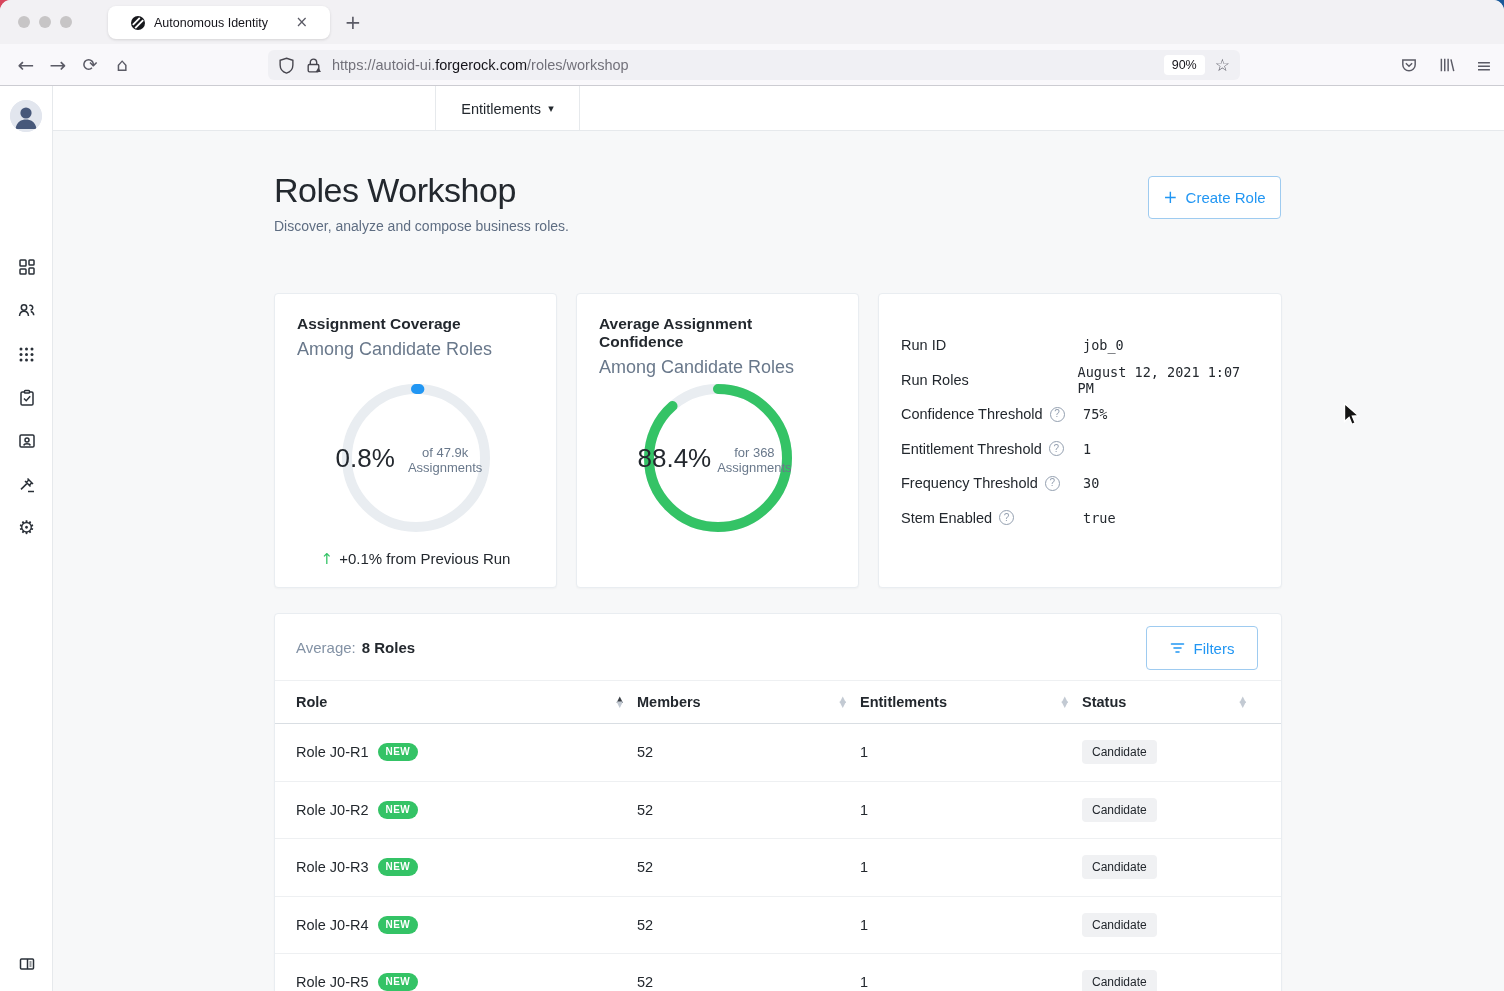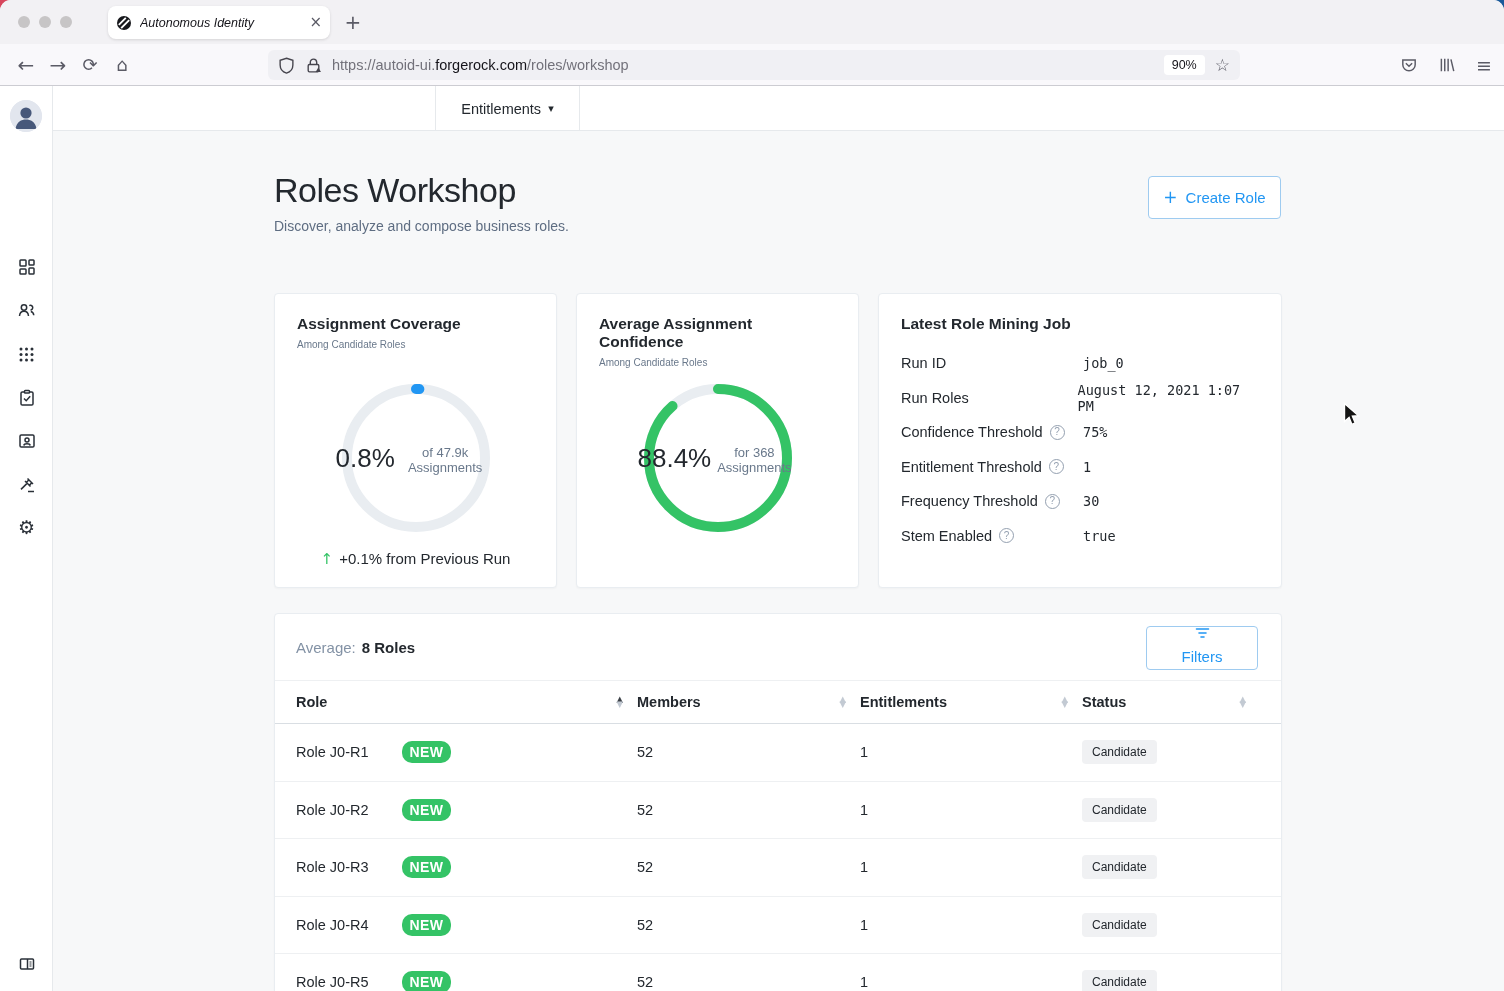--- a/index.html
+++ b/index.html
@@ -11,21 +11,21 @@
   .corner-tl { position:absolute; top:0; left:0; width:18px; height:18px; background:#d7465c; z-index:0; }
   .corner-tr { position:absolute; top:0; right:0; width:18px; height:18px; background:#19599a; z-index:0; }
 
   
   .chrome { position:absolute; top:0; left:0; width:1504px; height:86px; z-index:2;
             border-top-left-radius:11px; border-top-right-radius:11px; overflow:hidden; background:#f2f1f4; }
   .tabstrip { position:relative; height:44px; background:#f2f1f4; }
   .traffic { position:absolute; top:16px; left:18px; display:flex; gap:9px; }
   .traffic span { width:12px; height:12px; border-radius:50%; background:#c7c5c6; display:block; }
   .tab { position:absolute; left:108px; top:6px; width:222px; height:33px; background:#fff; border-radius:8px;
-         box-shadow:0 1px 3px rgba(0,0,0,0.12); display:flex; align-items:center; padding:0 8px; gap:8px;font-style:italic; }
+         box-shadow:0 1px 3px rgba(0,0,0,0.12); display:flex; align-items:center; padding:0 22px; gap:8px; }
   .tab-title { font-size:12.5px; color:#15141a; flex:1; white-space:nowrap; overflow:hidden; }
   .tab-close { color:#5b5b66; font-size:15px; line-height:1; cursor:default; }
   .newtab-btn { position:absolute; left:341px; top:11px; font-size:20px; color:#5b5b66; width:24px; height:24px;
                 text-align:center; line-height:23px; }
   .toolbar { position:relative; height:42px; background:#f9f8fb; border-bottom:1px solid #ccccd2;
              display:flex; align-items:center; }
   .nav-ico { color:#5b5b66; font-size:18px; width:32px; text-align:center; }
   .nav-ico.back { margin-left:10px; font-size:20px; }
   .nav-ico.fwd  { font-size:20px; }
   .urlbar { position:absolute; left:268px; top:6px; width:972px; height:30px; background:#f0f0f4; border-radius:6px;
@@ -67,21 +67,21 @@
                 border-radius:4px; color:#2196f3; font-size:15px; display:flex; align-items:center; justify-content:center; gap:8px; }
   .create-btn .plus { font-size:17px; line-height:1; }
 
   
   .cards { display:flex; gap:19px; margin-top:26px; }
   .card { background:#fff; border:1px solid #e9edf1; border-radius:4px; box-shadow:0 1px 2px rgba(0,0,0,0.03); }
   .card-1,.card-2 { width:283px; height:295px; }
   .card-3 { width:404px; height:295px; }
   .card { padding:21px 22px; position:relative; }
   .card-title { font-size:15.5px; font-weight:bold; color:#23282e; }
-  .card-sub { margin-top:6px; font-size:10px; color:#69788b; }
+  .card-sub { margin-top:6px; font-size:18px; color:#69788b; }
   .donut-wrap { position:absolute; left:50%; top:84px; transform:translateX(-50%); width:160px; height:160px; }
   .donut-center { position:absolute; left:0; top:0; width:160px; height:160px; display:flex; 
                   align-items:center; justify-content:center; text-align:center; }
   .donut-value { font-size:26px; color:#23282e; }
   .donut-caption { margin-top:3px; font-size:13px; color:#69788b; }
   .delta-row { position:absolute; left:0; top:256px; width:100%; text-align:center; font-size:15px; color:#23282e; }
   .delta-arrow { color:#34c366; margin-right:6px; font-size:15px; }
 
   .job-rows { margin-top:13px; }
   .job-row { display:flex; align-items:center; height:34.5px; }
@@ -90,32 +90,32 @@
                 display:inline-flex; align-items:center; justify-content:center; line-height:1; }
   .job-value { font-family:"DejaVu Sans Mono","Liberation Mono",monospace; font-size:13.5px; color:#23282e; }
 
   
   .table-card { margin-top:25px; width:1008px; height:560px; background:#fff; border:1px solid #e9edf1; border-radius:4px;
                 box-shadow:0 1px 2px rgba(0,0,0,0.03); position:relative; }
   .table-toolbar { position:relative; height:66px; padding:0 21px; display:flex; align-items:center; }
   .viewing { font-size:15px; color:#8392a5; }
   .viewing b { color:#23282e; font-weight:bold; margin-left:6px; }
   .filters-btn { position:absolute; right:23px; top:12px; width:112px; height:44px; background:#fff; border:1px solid #9ecbf0;
-                 border-radius:4px; color:#2196f3; font-size:15px; display:flex; align-items:center; gap:9px;flex-direction:column; }
+                 border-radius:4px; color:#2196f3; font-size:15px; display:flex; align-items:center; justify-content:center; gap:9px; }
   .thead { display:flex; align-items:center; height:44px; padding:0 21px; border-top:1px solid #eef0f2; border-bottom:1px solid #d9dee3; }
   .th { display:flex; align-items:center; justify-content:space-between; font-size:14.5px; font-weight:bold; color:#23282e; padding-right:14px; }
   .col-role { width:341px; } .col-members { width:223px; } .col-ents { width:222px; } .col-status { flex:1; }
   .sorter { display:flex; flex-direction:column; line-height:0.62; font-size:8.5px; }
   .sorter span { color:#c3cad3; }
   .sorter span.active { color:#3b4046; }
   .trow { display:flex; align-items:center; height:57.5px; padding:0 21px; border-bottom:1px solid #eef0f2; font-size:14.5px; color:#23282e; }
   .cell-role { width:341px; display:flex; align-items:center; gap:9px; }
   .cell-members { width:223px; } .cell-ents { width:222px; } .cell-status { flex:1; }
-  .new-badge { background:#34c366; color:#fff; font-size:14px; font-weight:bold; letter-spacing:0.4px;
-               padding:4px 8px; border-radius:10px; line-height:1;margin-left:24px; }
+  .new-badge { background:#34c366; color:#fff; font-size:10px; font-weight:bold; letter-spacing:0.4px;
+               padding:4px 8px; border-radius:10px; line-height:1; }
   .status-pill { display:inline-block; background:#f0f1f3; border-radius:4px; padding:6px 10px; font-size:12px; color:#23282e; line-height:1; }
 
   
   .cursor { position:absolute; left:1343px; top:402px; z-index:50; pointer-events:none; }
 </style>
 </head>
 <body>
 
 <div class="corner-tl"></div>
 <div class="corner-tr"></div>
@@ -286,21 +286,20 @@
               <circle class="arc" cx="80" cy="80" r="69" stroke-width="10" fill="none" stroke-linecap="round" transform="rotate(-90 80 80)" stroke="#34c366" stroke-dasharray="383.24917099672604 50.29061519866542"></circle>
             </svg>
             <div class="donut-center">
               <div class="donut-value">88.4%</div>
               <div class="donut-caption">for 368 Assignments</div>
             </div>
           </div>
         </div>
 
         <div class="card card-3">
-          <div class="card-title">Latest Role Mining Job</div>
           <div class="job-rows">
   <div class="job-row">
     <span class="job-label">
                   <span>Run ID</span>
                 </span>
     <span class="job-value">job_0</span>
   </div>
 
   <div class="job-row">
     <span class="job-label">

